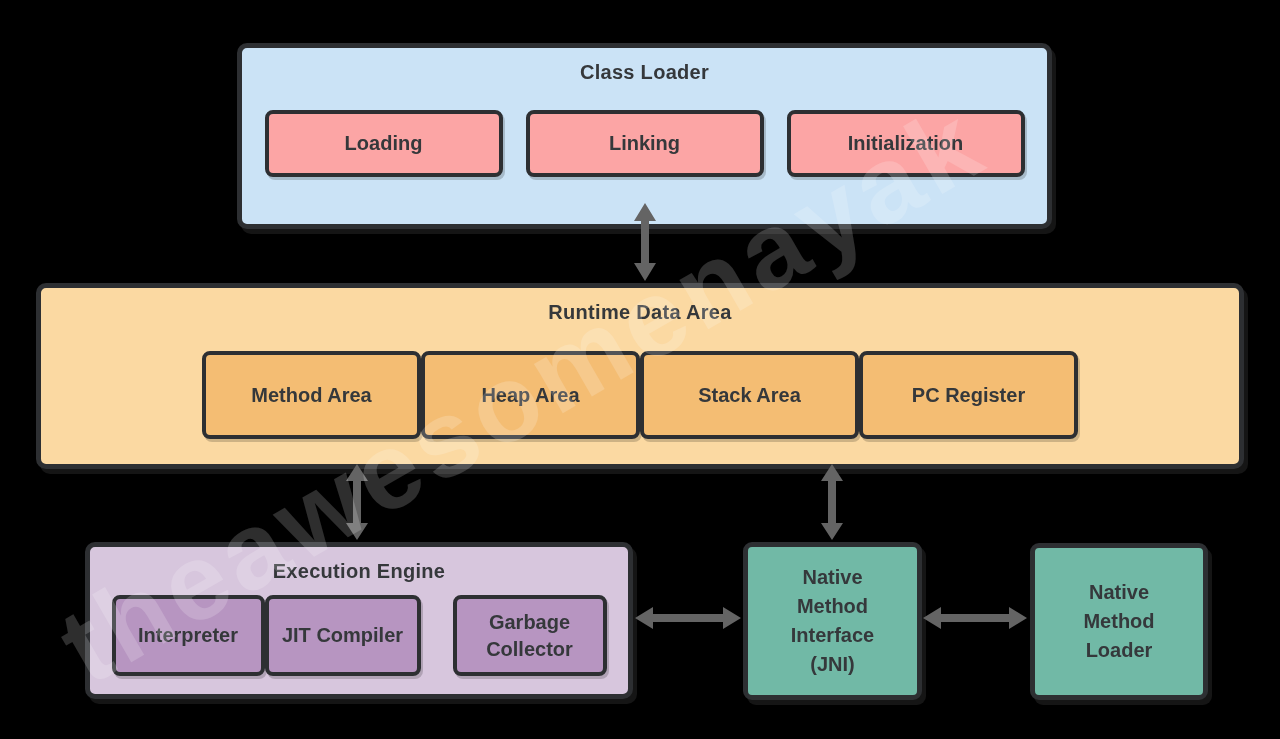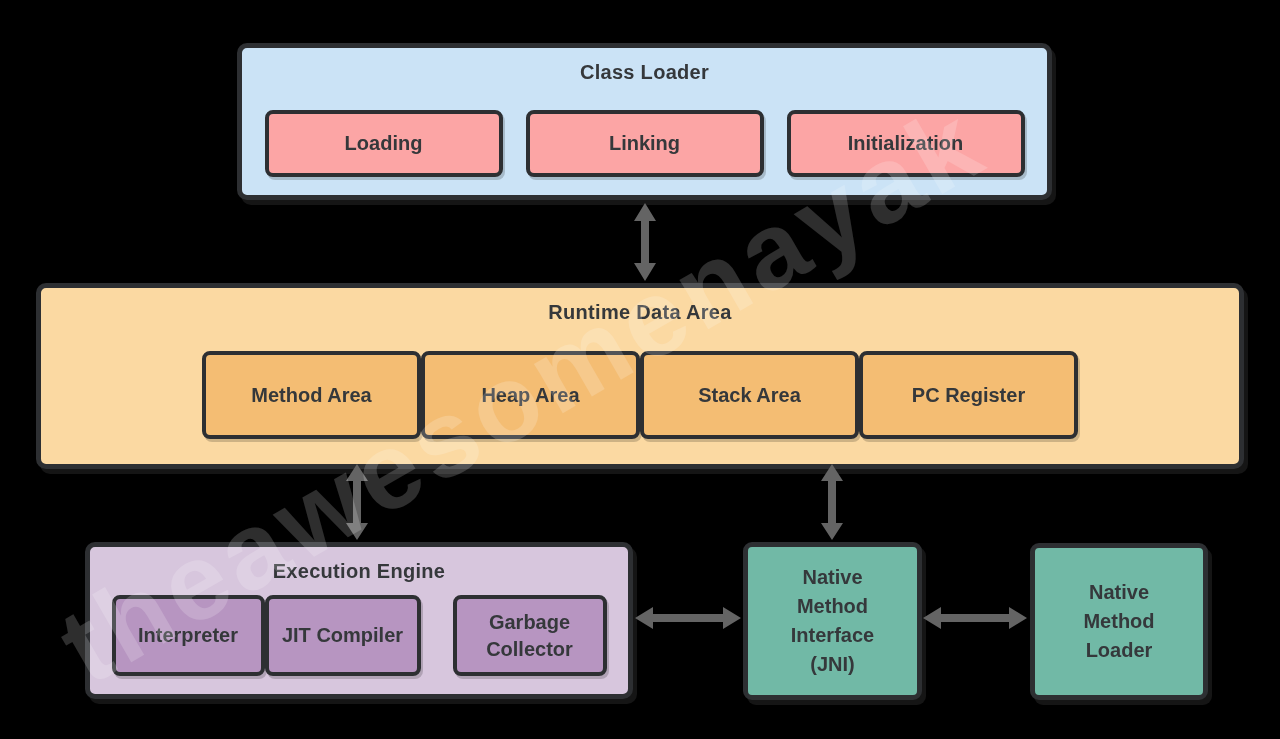--- a/index.html
+++ b/index.html
@@ -19,21 +19,21 @@
   .inner-row{
     position:absolute;left:0;right:0;display:flex;justify-content:center;
   }
   .inner-box{
     border:4px solid #2d2f32;border-radius:8px;box-sizing:border-box;
     display:flex;align-items:center;justify-content:center;text-align:center;
     font-size:20px;font-weight:bold;color:#35383b;line-height:27px;
     box-shadow:2px 3px 0 rgba(0,0,0,0.18);
   }
   
-  #class-loader{left:237px;top:43px;width:815px;height:157px;background:#cbe3f6;}
+  #class-loader{left:237px;top:43px;width:815px;height:186px;background:#cbe3f6;}
   #class-loader .inner-row{top:62px;gap:23px;}
   #class-loader .inner-box{width:238px;height:67px;background:#fca5a5;}
   
   #runtime{left:36px;top:283px;width:1208px;height:186px;background:#fbd9a2;}
   #runtime .inner-row{top:63px;}
   #runtime .inner-box{width:219px;height:88px;background:#f4bd73;padding:0 8px;}
   
   #execution-engine{left:85px;top:542px;width:548px;height:157px;background:#d7c6dd;}
   #execution-engine .inner-row{top:48px;}
   #execution-engine .inner-box{height:81px;background:#b795c1;padding:0 10px;}

